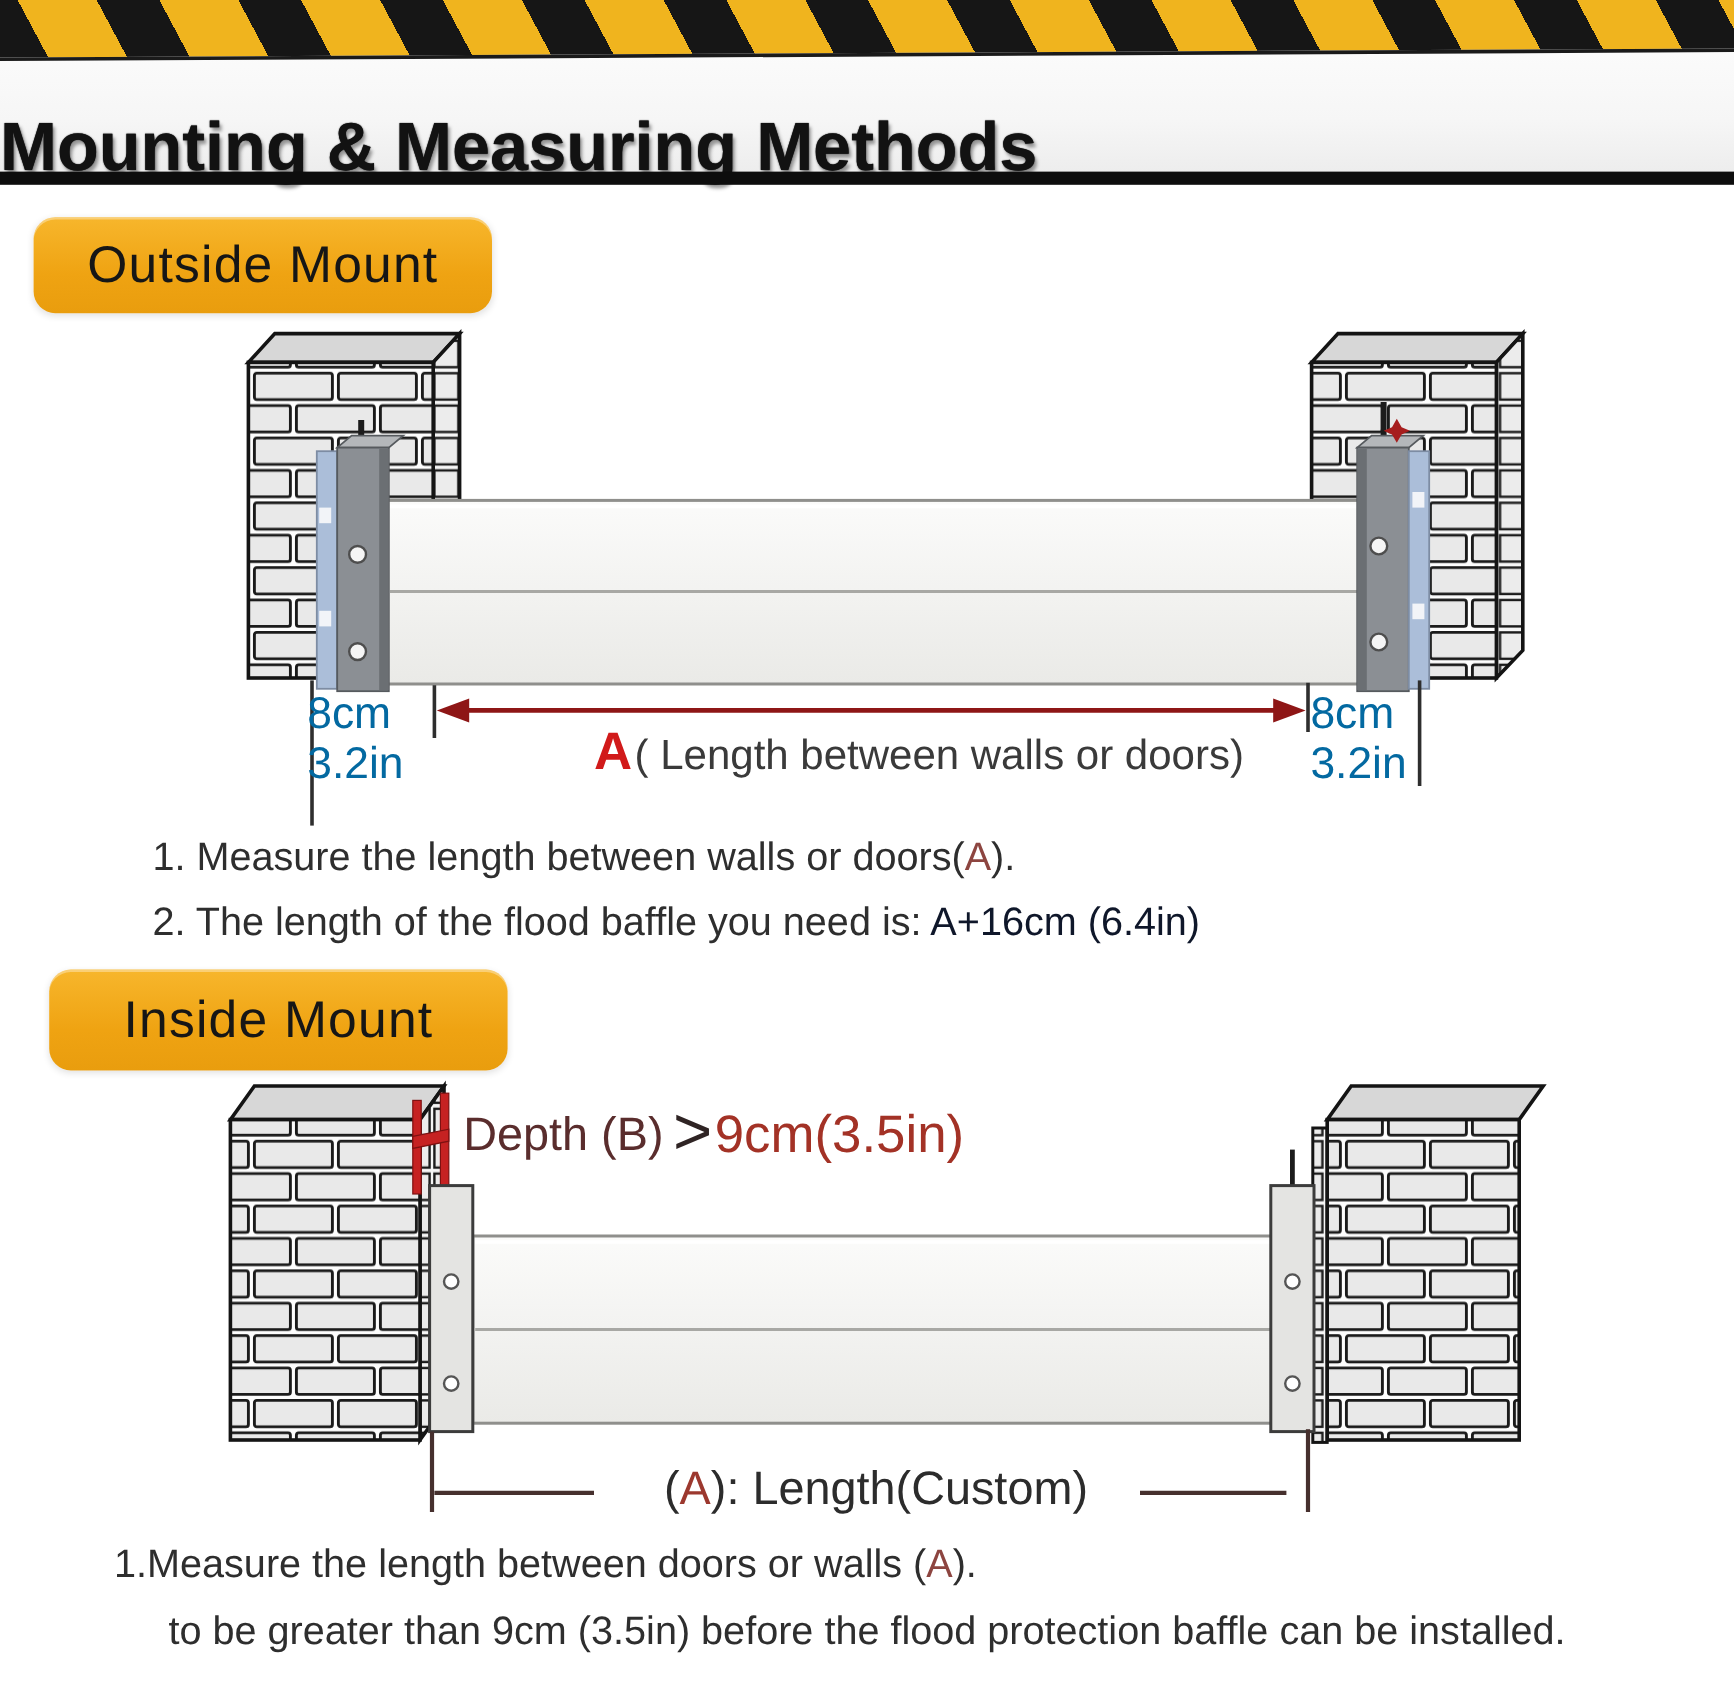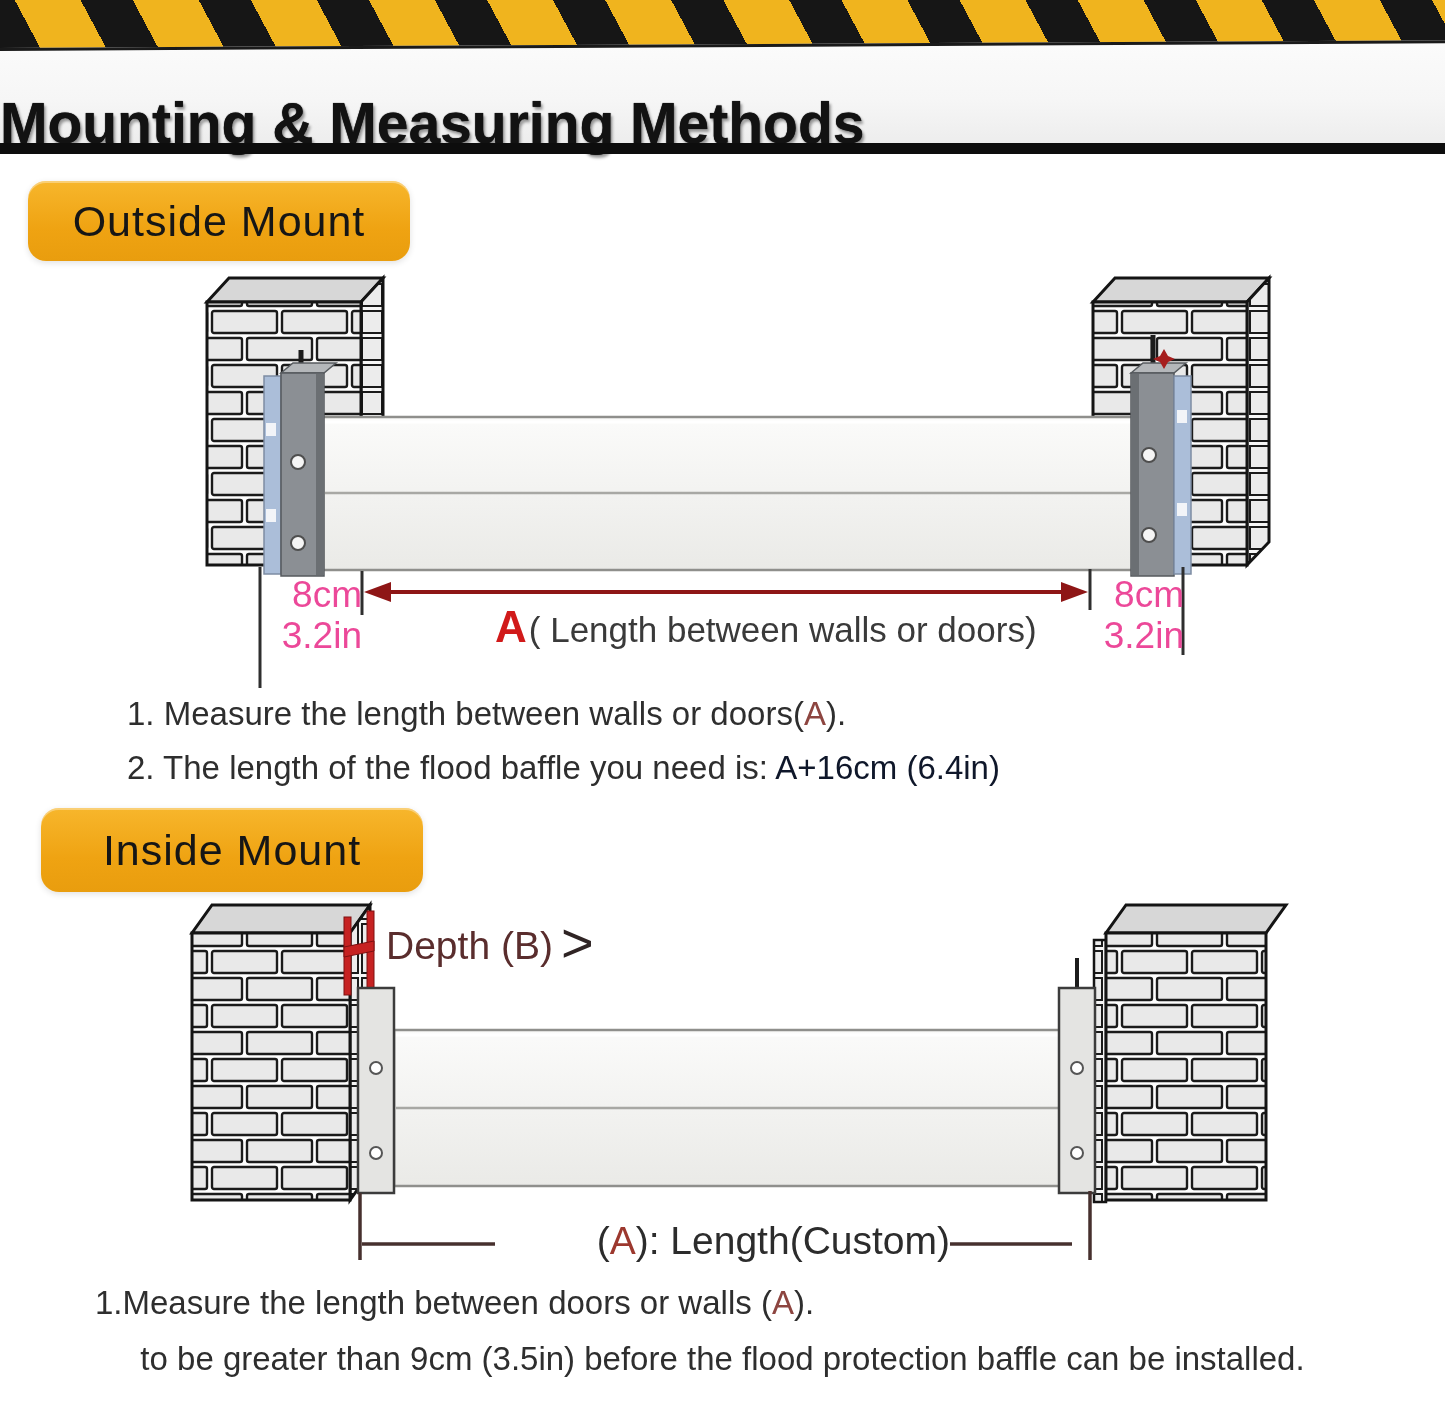--- a/index.html
+++ b/index.html
@@ -18,35 +18,35 @@
 
   
   .badge{width:382px;height:80px;border-radius:18px;display:flex;align-items:center;justify-content:center;
       background:linear-gradient(180deg,#f7b62c 0%,#efa312 60%,#e99d0e 100%);
       box-shadow:inset 0 2px 0 rgba(255,255,255,.35),0 2px 6px rgba(0,0,0,.12);
       font-size:43px;color:#161616;letter-spacing:1px}
   .badge1{left:28px;top:181px}
   .badge2{left:41px;top:808px;height:84px}
 
   
-  .dims{font-size:37px;line-height:41px;color:#ec4899;text-align:right}
+  .dims{font-size:37px;line-height:41px;color:#0369a1;text-align:left}
   .dims-left{left:256px;top:574px;width:106px}
   .dims-right{left:1092px;top:574px;width:92px}
   .spanlabel{left:495px;top:602px;font-size:35px;color:#3a3a3a;white-space:nowrap}
   .spanlabel .bigA{color:#d11a1a;font-weight:800;font-size:44px;margin-right:2px}
   .step{font-size:33px;color:#2e2e2e;white-space:nowrap}
   .os1{left:127px;top:695px}
   .os2{left:127px;top:749px}
   .accent{color:#0f172a}
   .maroon{color:#8d4540}
   .depthlabel{left:386px;top:914px;height:64px;display:flex;align-items:center;white-space:nowrap}
   .depthlabel .lab{font-size:39px;color:#5a2d2d}
   .depthlabel .sym{font-size:56px;color:#2f2424;margin:0 2px 8px 8px}
   .depthlabel .val{font-size:44px;color:#a33226}
-  .lengthlabel{left:510px;top:1219px;width:440px;text-align:right;font-size:39px;color:#2c2c2c;white-space:nowrap}
+  .lengthlabel{left:510px;top:1219px;width:440px;text-align:center;font-size:39px;color:#2c2c2c;white-space:nowrap}
   .lengthlabel .redA{color:#9c382e}
   .is1{left:95px;top:1284px}
   .is2{left:0;top:1338px;width:1445px;text-align:center;font-size:33px;line-height:41px;color:#2e2e2e}
 </style>
 </head>
 <body>
 
 <div class="abs titlebar"></div>
 <div class="abs hazard"></div>
 <h1 class="abs page-title">Mounting &amp; Measuring Methods</h1>
@@ -193,20 +193,21 @@
     <line x1="360" y1="298" x2="360" y2="365"></line>
     <line x1="1090" y1="296" x2="1090" y2="365"></line>
     <line x1="362" y1="349" x2="495" y2="349"></line>
     <line x1="950" y1="349" x2="1072" y2="349"></line>
   </g>
 </svg>
 
 <div class="abs depthlabel">
   <span class="lab">Depth (B) </span>
   <span class="sym">&gt;</span>
+  <span class="val">9cm(3.5in)</span>
 </div>
 <div class="abs lengthlabel">
   <span>(</span><span class="redA">A</span><span>): Length(Custom)</span>
 </div>
 <div class="abs step is1">
   <span>1.Measure the length between doors or walls (</span><span class="maroon">A</span><span>).</span>
 </div>
 <div class="abs is2">
   <div>to be greater than 9cm (3.5in) before the flood protection baffle can be installed.</div>
 </div>

